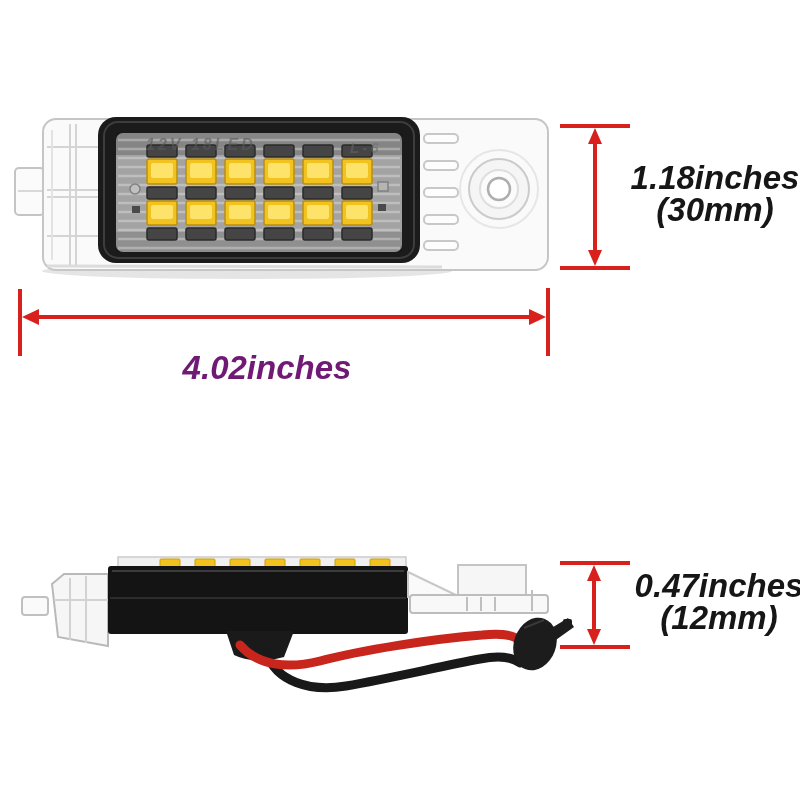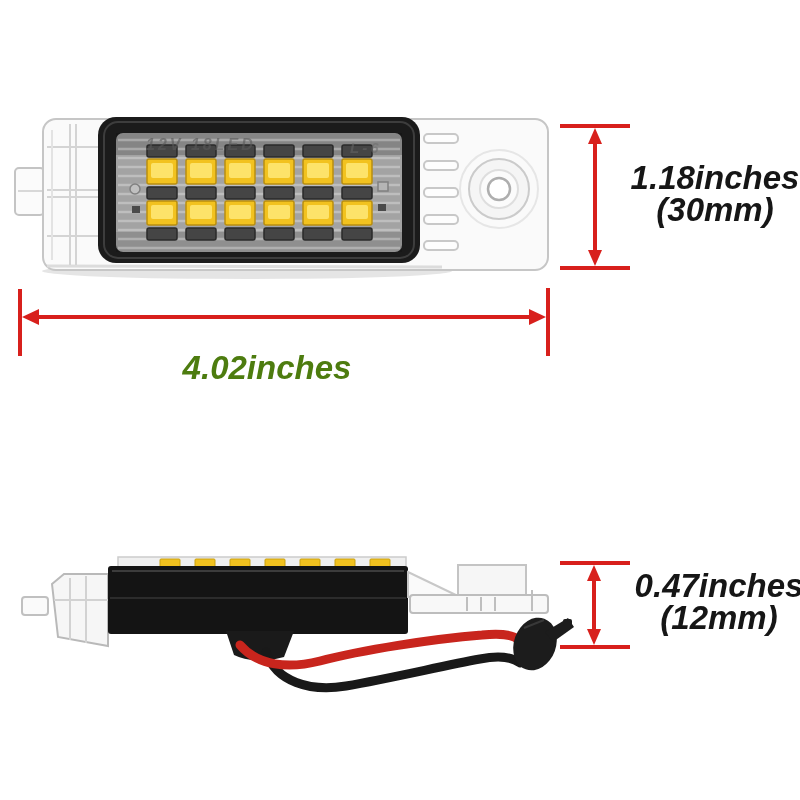--- a/index.html
+++ b/index.html
@@ -207,21 +207,21 @@
       <polygon points="582,645 575,629 589,629" stroke="none"></polygon>
     </g>
   </g>
 </svg>
 
 <div class="dim-label" id="height-label" style="color: rgb(22, 22, 22);">
   <div>1.18inches</div>
   <div>(30mm)</div>
 </div>
 
-<div class="dim-label" id="width-label" style="color: #4d7c0f;">
+<div class="dim-label" id="width-label" style="color: #701a75;">
   <div>4.02inches</div>
 </div>
 
 <div class="dim-label" id="depth-label" style="color: rgb(22, 22, 22);">
   <div>0.47inches</div>
   <div>(12mm)</div>
 </div>
 
 </div>
 

